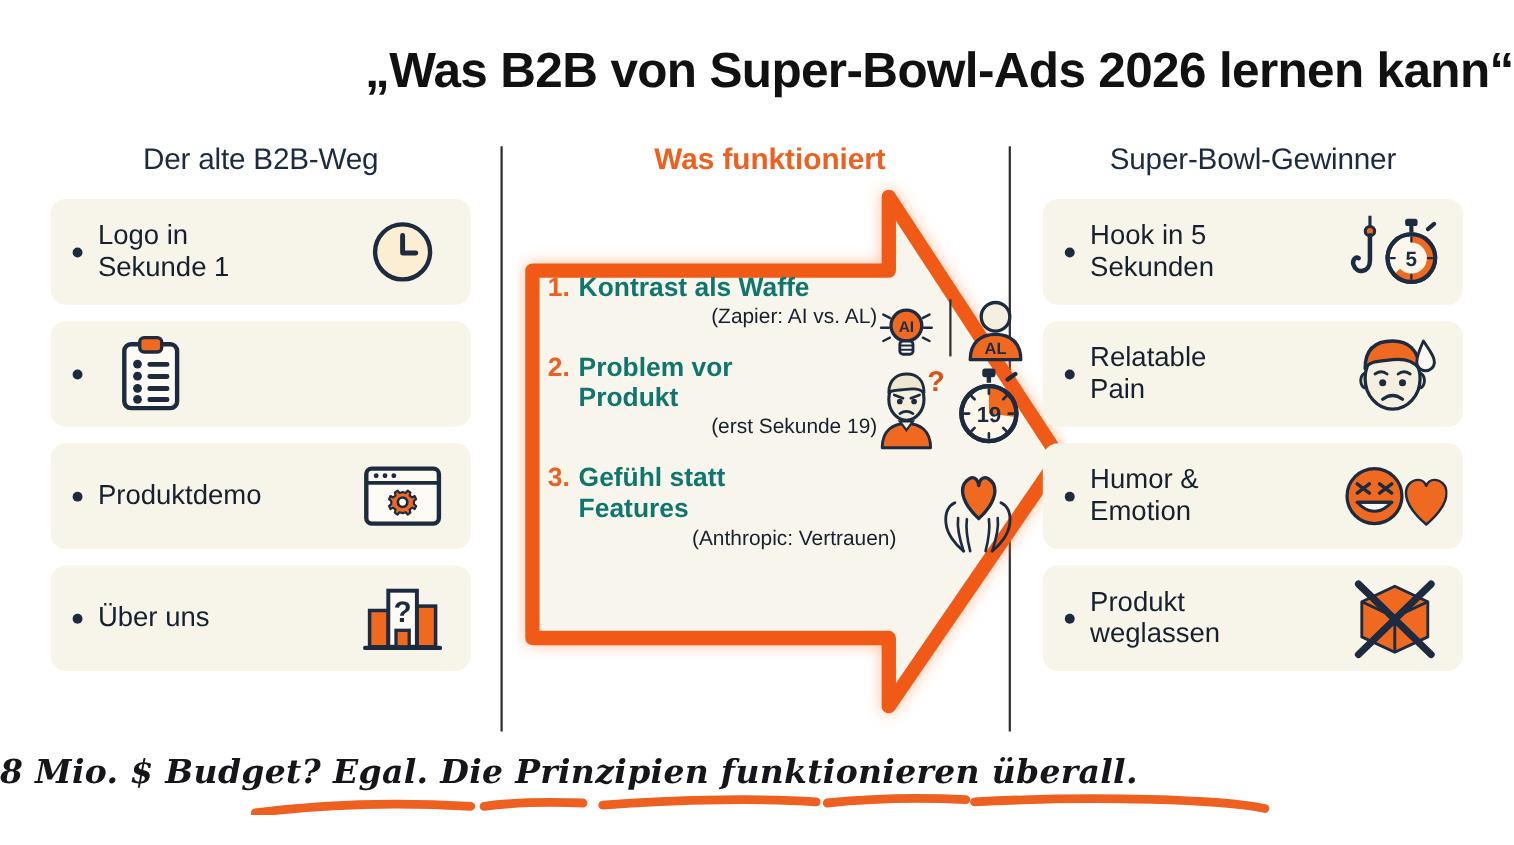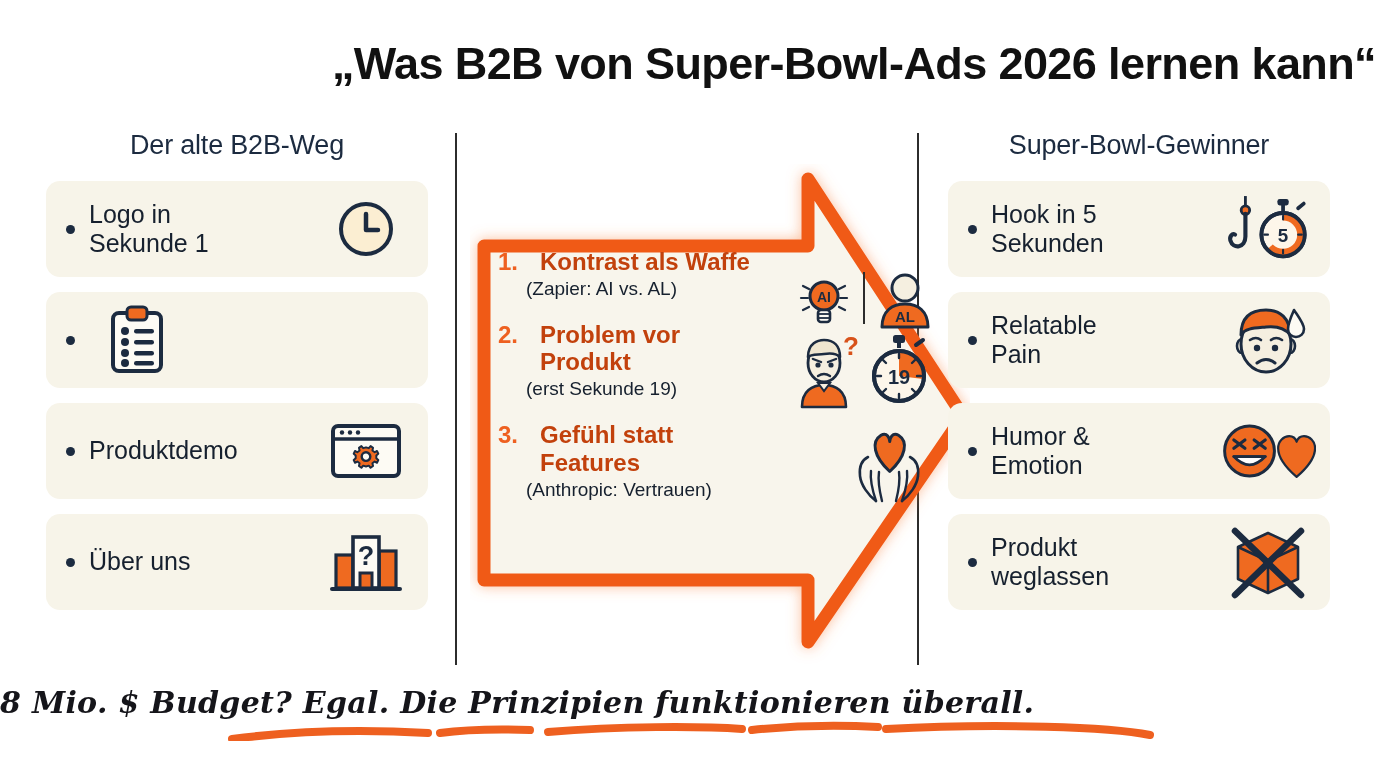--- a/index.html
+++ b/index.html
@@ -70,25 +70,25 @@
   .arrow-svg{position:absolute;left:0;top:34px;}
 
   .steps{position:absolute;left:28px;top:118px;width:420px;}
   .step{position:relative;margin-bottom:20px;display:flex;align-items:flex-start;}
   .step-num{
     font-size:24px;font-weight:700;color:#ee6020;
     width:28px;flex:0 0 28px;line-height:1.16;
   }
   .step-body{flex:1 1 auto;}
   .step-title{
-    font-size:24px;font-weight:700;color:#c2410c;line-height:1.16;
-    white-space:pre-line;max-width:250px;margin-left:14px;
+    font-size:24px;font-weight:700;color:#0f766e;line-height:1.16;
+    white-space:pre-line;max-width:250px;
   }
   .step-sub{
-    font-size:19px;color:#16202e;line-height:1.2;margin-top:2px;white-space:nowrap;
+    font-size:19px;color:#16202e;line-height:1.2;margin-top:2px;white-space:nowrap;text-align:center;
   }
   .step-icons{
     position:absolute;right:-14px;top:0;height:100%;
     display:flex;align-items:flex-start;gap:4px;
   }
   .step1 .step-icons{top:24px;height:auto;}
   .step2 .step-icons{top:12px;height:auto;}
   .step3 .step-icons{top:6px;height:auto;}
 
   .vsep{width:2px;height:52px;background:#2c2c2c;margin:0 9px;}
@@ -176,20 +176,21 @@
           <rect x="23" y="8" width="26" height="51" fill="#fdfbf4" stroke="#1c2b40" stroke-width="3.6"></rect>
           <rect x="30" y="44" width="12" height="15" fill="#ef6a20" stroke="#1c2b40" stroke-width="3"></rect>
           <line x1="2" y1="60" x2="70" y2="60" stroke="#1c2b40" stroke-width="4" stroke-linecap="round"></line>
           <text x="36" y="36" text-anchor="middle" font-family="'Liberation Sans',sans-serif" font-size="27" font-weight="700" fill="#1c2b40">?</text>
         </svg>
       </span>
     </div>
   </div>
 
   <div class="center">
+    <div class="center-head">Was funktioniert</div>
 
     <span class="arrow-svg">
       <svg width="500" height="500" viewBox="0 0 500 500">
         <defs>
           <filter id="glow" x="-25%" y="-25%" width="150%" height="150%">
             <feGaussianBlur stdDeviation="7" result="b"></feGaussianBlur>
             <feFlood flood-color="#f78a4a" flood-opacity="0.55" result="c"></feFlood>
             <feComposite in="c" in2="b" operator="in" result="g"></feComposite>
             <feMerge>
                 <feMergeNode in="g"></feMergeNode>

